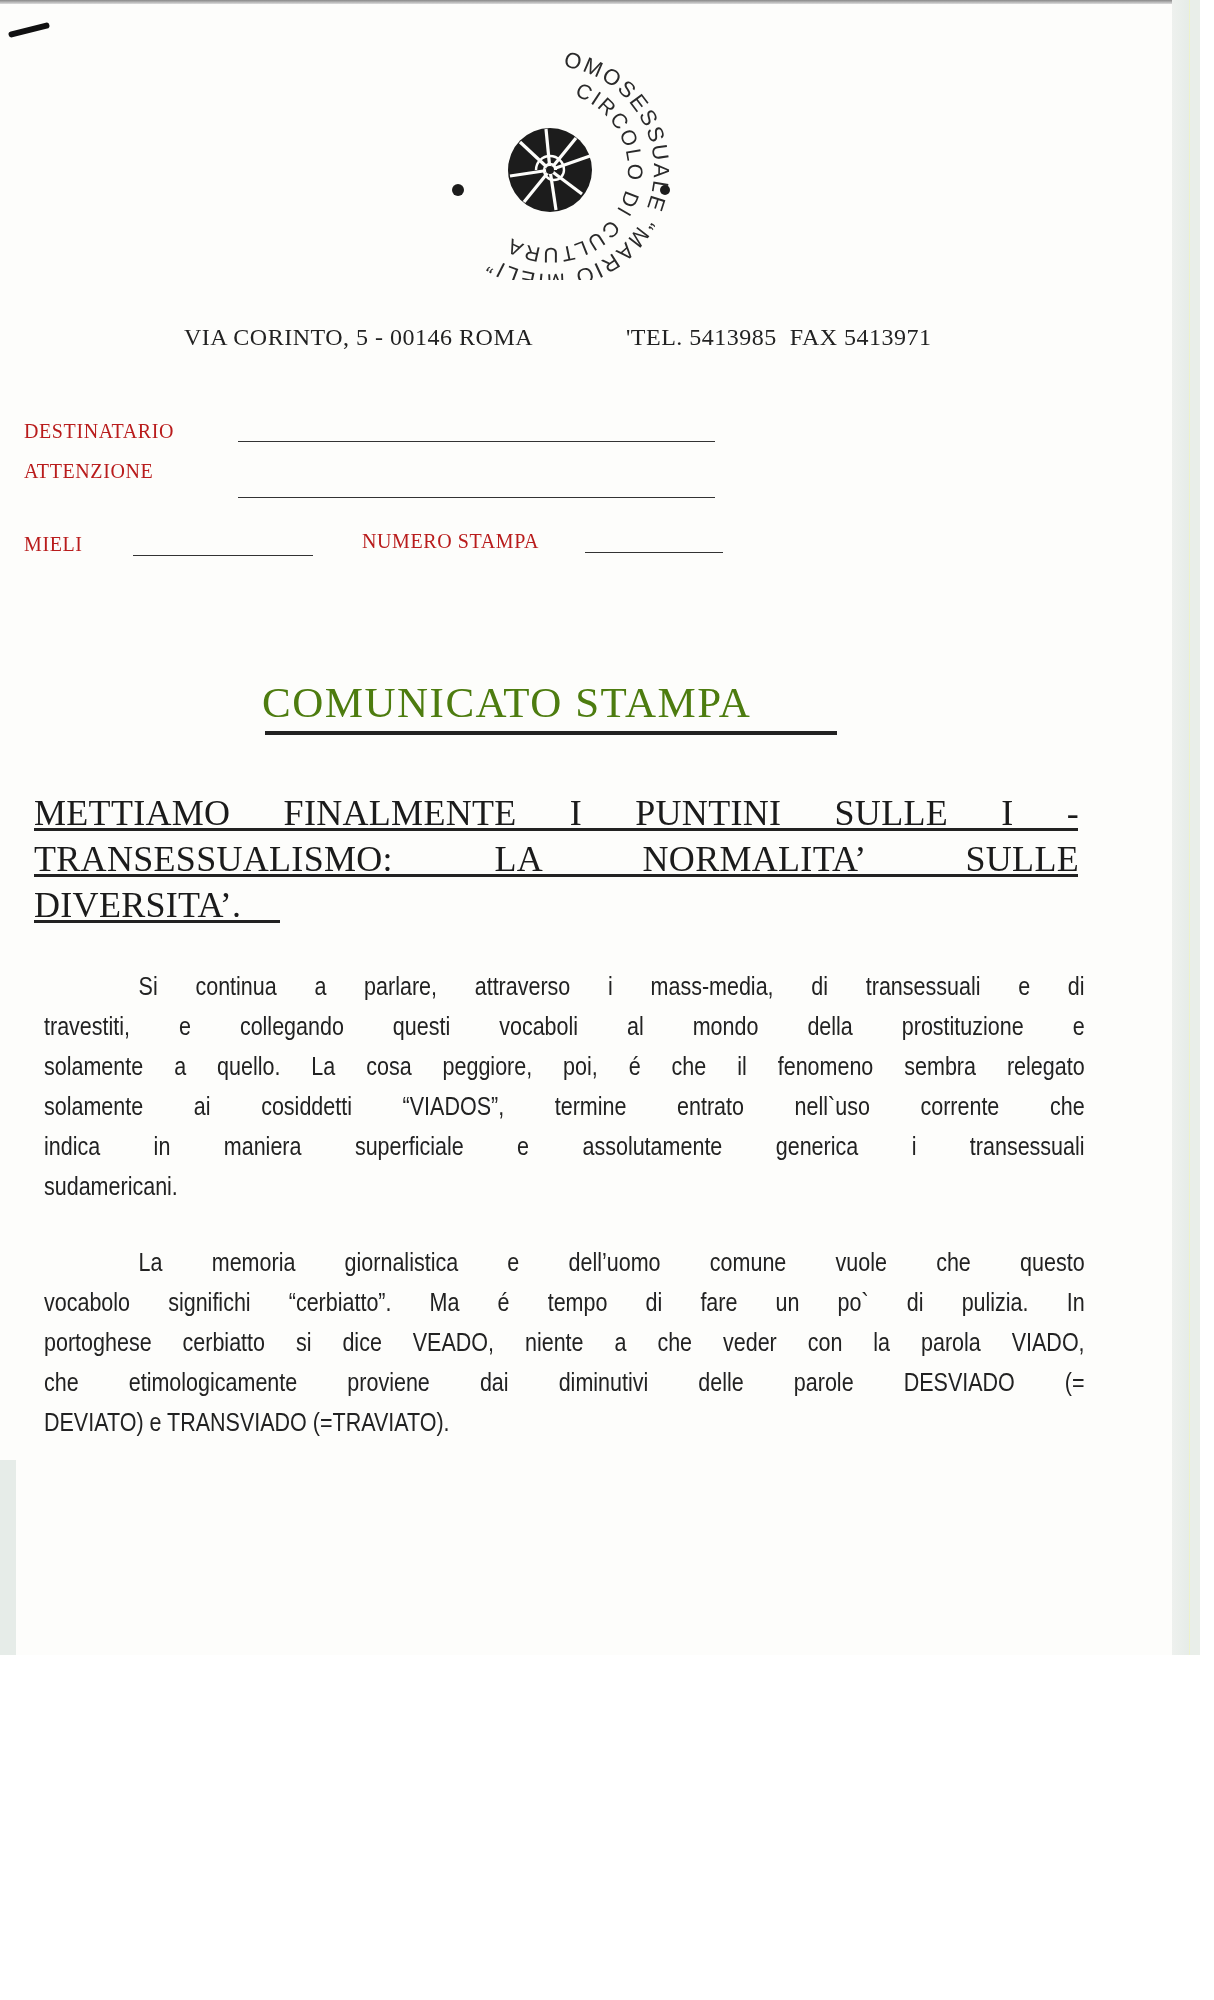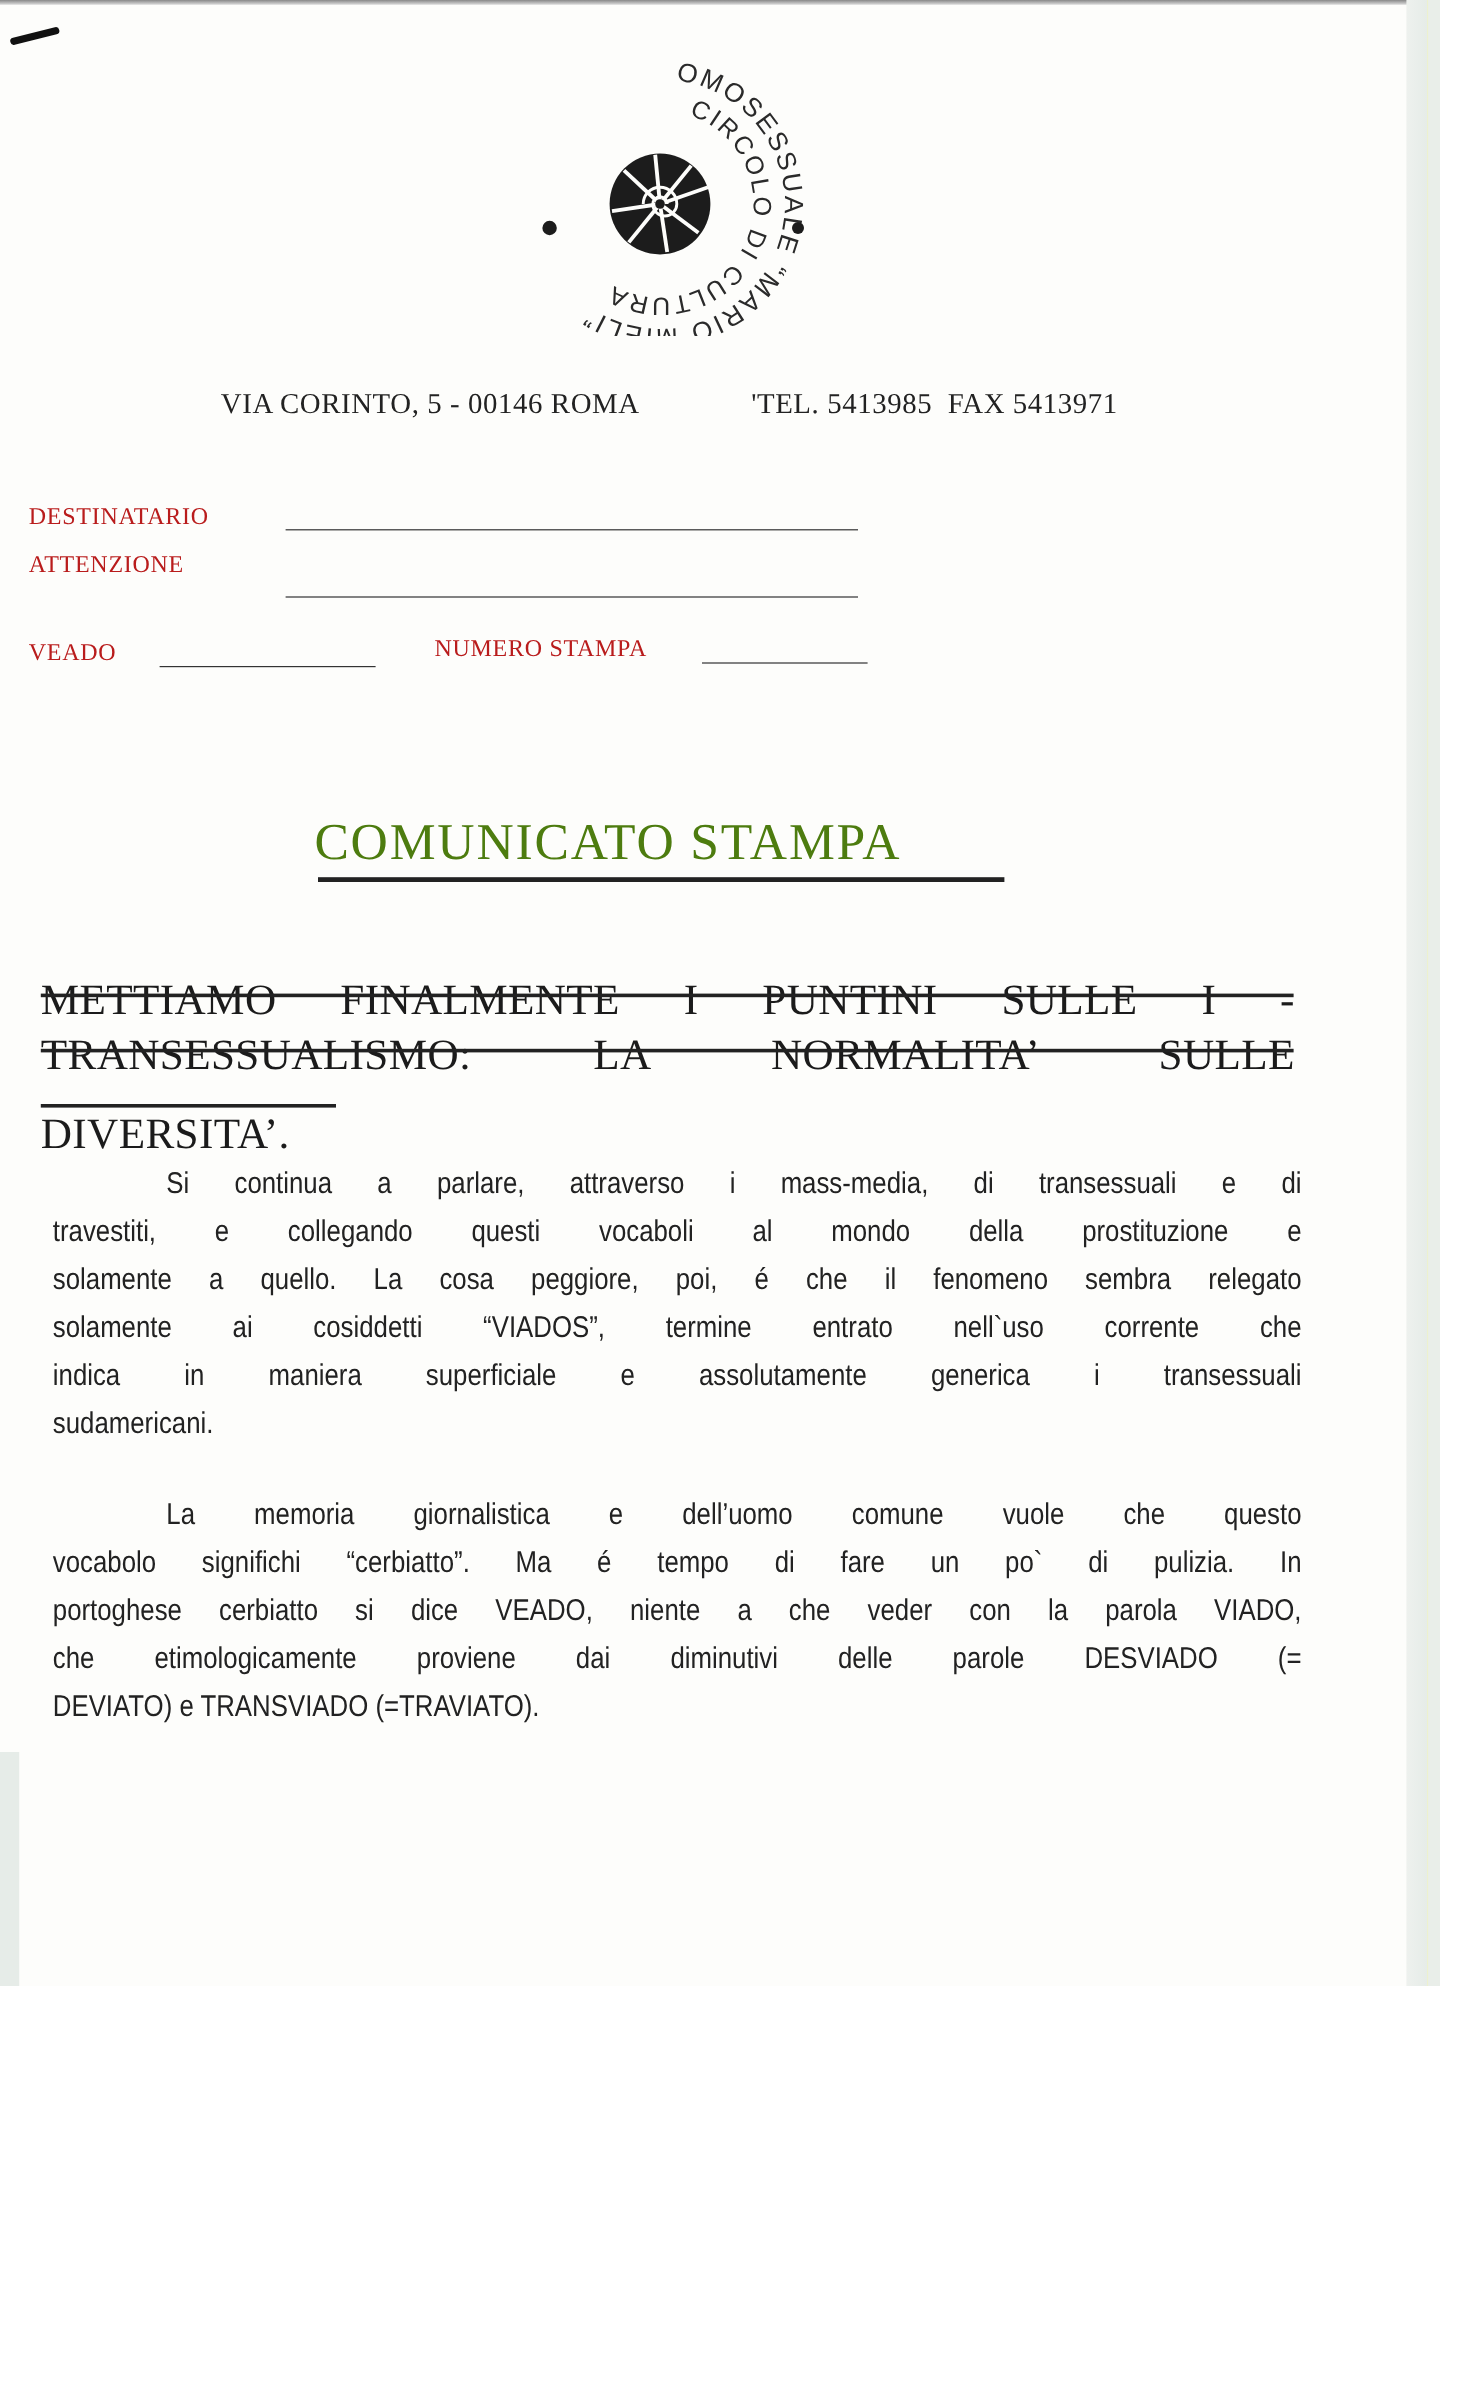--- a/index.html
+++ b/index.html
@@ -51,21 +51,21 @@
   .title-underline {
     position: absolute; left: 265px; top: 731px; width: 572px; height: 4px; background: #222;
   }
   .headline {
     position: absolute; left: 34px; top: 790px; width: 1045px;
     font-size: 36px; line-height: 46px; color: #1b1b1b;
     font-family: "Liberation Serif", serif; letter-spacing: 0.3px;
   }
   .hl-line {
     display: block; position: relative; text-align: justify; text-align-last: justify;
-    white-space: nowrap; height: 46px; margin-top: 20px;
+    white-space: nowrap; height: 46px;
   }
   .hl-line.last { text-align-last: left; }
   .hl-underline {
     position: absolute; height: 3px; background: #222;
   }
   .para {
     position: absolute; left: 44px; width: 1040px;
     font-family: "Liberation Sans", "DejaVu Sans", sans-serif;
     font-size: 25px; line-height: 40px; color: #222;
     transform: scaleX(0.86); transform-origin: left top;
@@ -121,21 +121,21 @@
   <div class="address">
     <span class="addr-street">VIA CORINTO, 5 - 00146 ROMA</span><span>'TEL. 5413985</span>&nbsp;&nbsp;<span>FAX 5413971</span>
   </div>
 
   <div class="form-row" style="left:24px; top:420px;">DESTINATARIO</div>
   <div class="form-line" style="left:238px; top:441px; width:477px;"></div>
 
   <div class="form-row" style="left:24px; top:460px;">ATTENZIONE</div>
   <div class="form-line" style="left:238px; top:497px; width:477px;"></div>
 
-  <div class="form-row" style="left:24px; top:533px;">VEADO</div>
+  <div class="form-row" style="left:24px; top:533px;">MIELI</div>
   <div class="form-line" style="left:133px; top:555px; width:180px;"></div>
 
   <div class="form-row" style="left:362px; top:530px;">NUMERO STAMPA</div>
   <div class="form-line" style="left:585px; top:552px; width:138px;"></div>
 
   <div class="title">COMUNICATO STAMPA</div>
   <div class="title-underline"></div>
 
   <div class="headline">
     <span class="hl-line">METTIAMO FINALMENTE I PUNTINI SULLE I -</span>

